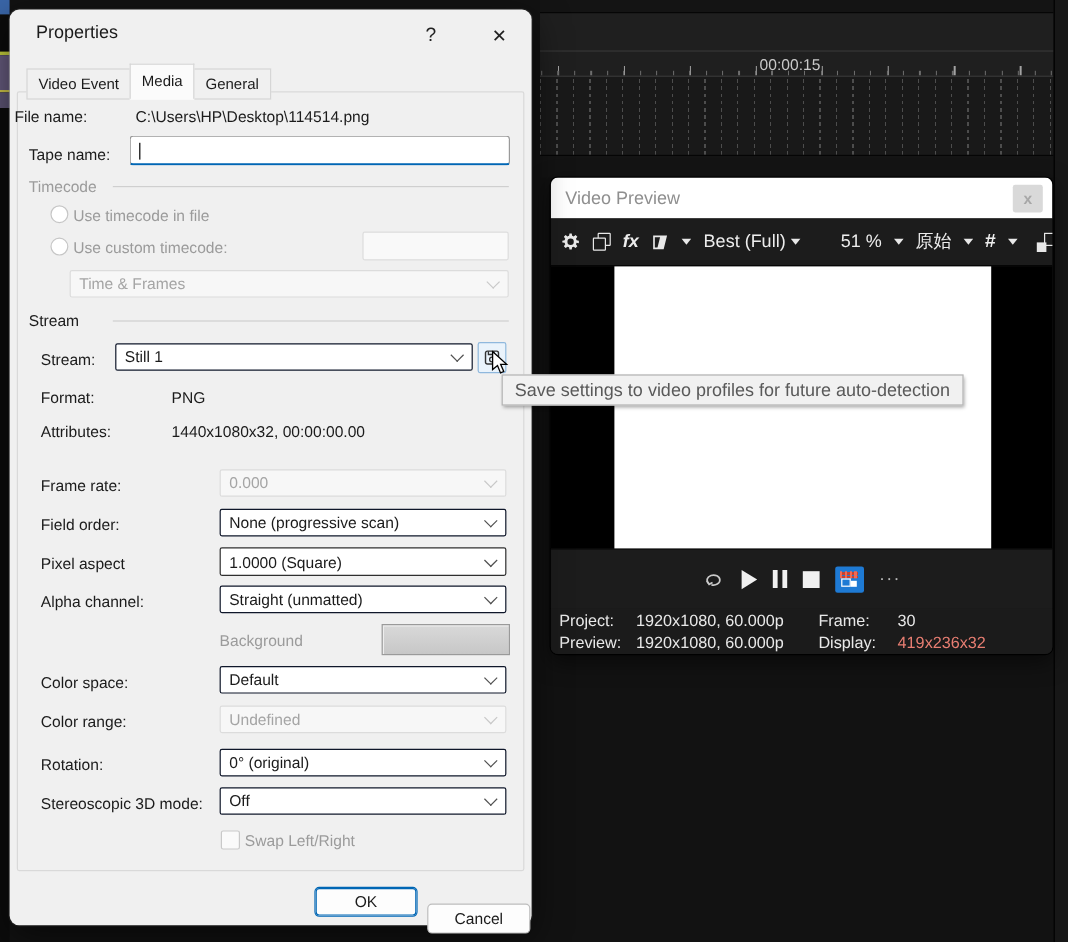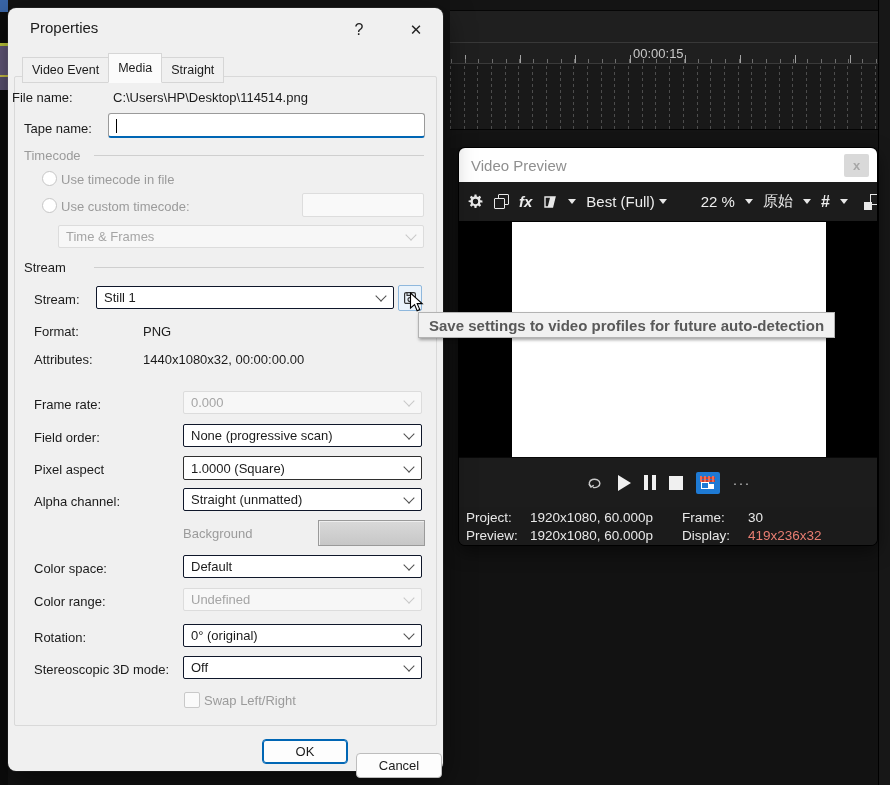--- a/index.html
+++ b/index.html
@@ -97,21 +97,21 @@
   .swatch{position:absolute;left:310px;top:512px;width:105px;height:24px;border:1px solid #9a9a9a;
           background:linear-gradient(180deg,#d9d9d9,#c7c7c7);box-shadow:inset 1px 1px 0 #eee;}
   .btn{position:absolute;width:86px;height:25px;background:#fdfdfd;border:1px solid #bdbdbd;border-radius:4px;
        font:13px "Liberation Sans",sans-serif;color:#1b1b1b;}
   .btn.primary{border:1px solid #0066b4;box-shadow:inset 0 0 0 1px #0066b4;}
   .caret{display:inline-block;width:1px;height:14px;background:#000;vertical-align:middle;margin-left:2px;}
 
   
   .tooltip{left:418px;top:312px;height:24px;display:flex;align-items:center;background:#f1f1f1;
            border:1px solid #b3b3b3;padding:0 10px;font-size:15px;color:#595959;white-space:nowrap;z-index:60;
-           box-shadow:1px 2px 3px rgba(0,0,0,.35);font-weight:bold;}
+           box-shadow:1px 2px 3px rgba(0,0,0,.35);}
   .cursor{left:409px;top:292px;z-index:70;}
 </style>
 </head>
 <body>
 
 <div class="stage">
 
   <div class="abs lstrip">
     <div style="top:0;height:12px;background:#3a66a8;"></div>
     <div style="top:43px;height:3px;background:#c7d23e;"></div>
@@ -149,21 +149,21 @@
       <svg width="16" height="14" viewBox="0 0 16 14">
           <path d="M3 2h10l-2.5 10H3z" fill="none" stroke="#e8e8e8" stroke-width="1.4"></path>
           <path d="M8.2 2h4.8l-2.5 10H5.7z" fill="#e8e8e8"></path>
         </svg>
       <span class="tb-chev"></span>
       <span style="display:flex;align-items:center;gap:4px;">
         <span>Best (Full)</span>
         <span class="tb-chev"></span>
       </span>
       <span style="width:14px;"></span>
-      <span>22 %</span>
+      <span>51 %</span>
       <span class="tb-chev"></span>
       <span>原始</span>
       <span class="tb-chev"></span>
       <span class="grid-glyph">#</span>
       <span class="tb-chev"></span>
       <span class="ext-ic">
           <i class="a"></i>
           <i class="b"></i>
         </span>
     </div>
@@ -203,21 +203,21 @@
   </div>
 
   <div class="abs dialog">
     <span class="dlg-title">Properties</span>
     <span class="dlg-help">?</span>
     <span class="dlg-close">✕</span>
 
     <div class="tabs">
       <span class="tab">Video Event</span>
       <span class="tab active">Media</span>
-      <span class="tab">Straight</span>
+      <span class="tab">General</span>
     </div>
     <div class="frame"></div>
 
     <span class="lbl" style="left:4px;top:81px;text-align:right;">File name:</span>
     <span class="lbl" style="left:105px;top:81px;">C:\Users\HP\Desktop\114514.png</span>
 
     <span class="lbl" style="left:16px;top:112px;">Tape name:</span>
     <div class="tinput" style="left:100px;top:105px;width:305px;height:22px;line-height:22px;"><span class="caret"></span><span></span></div>
 
     <span class="lbl gray" style="left:16px;top:139px;">Timecode</span>

